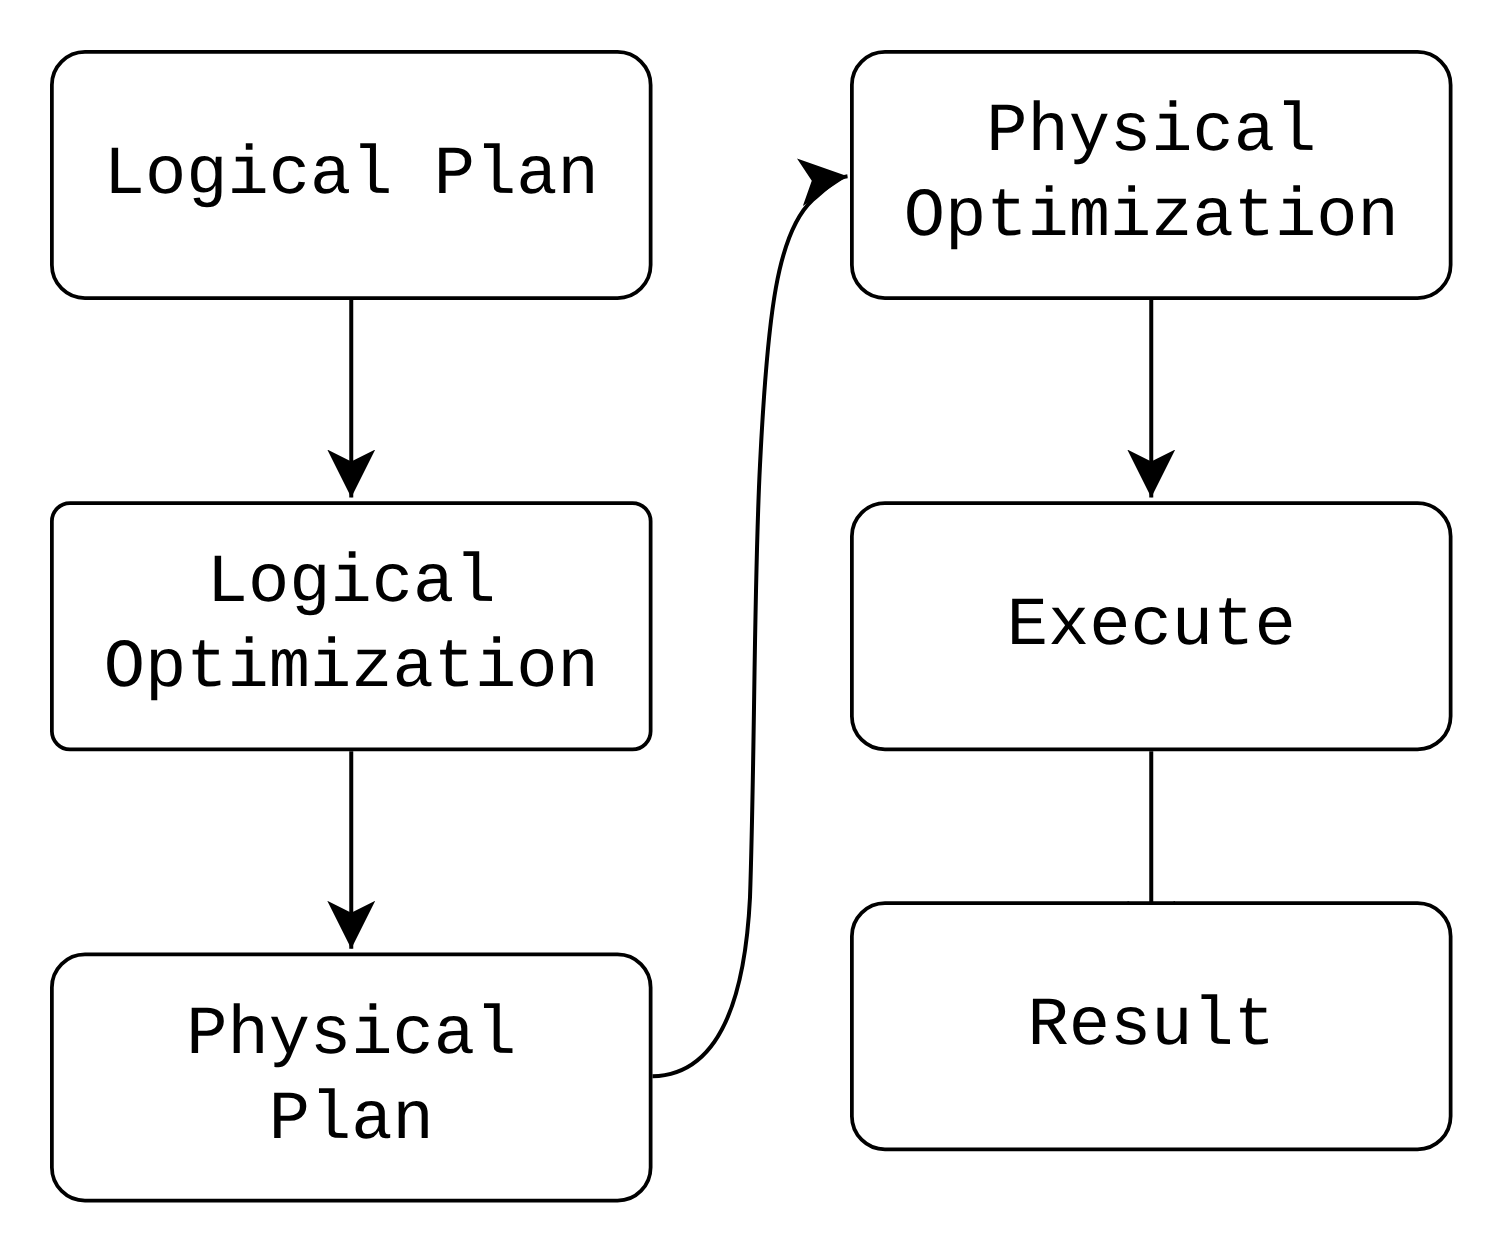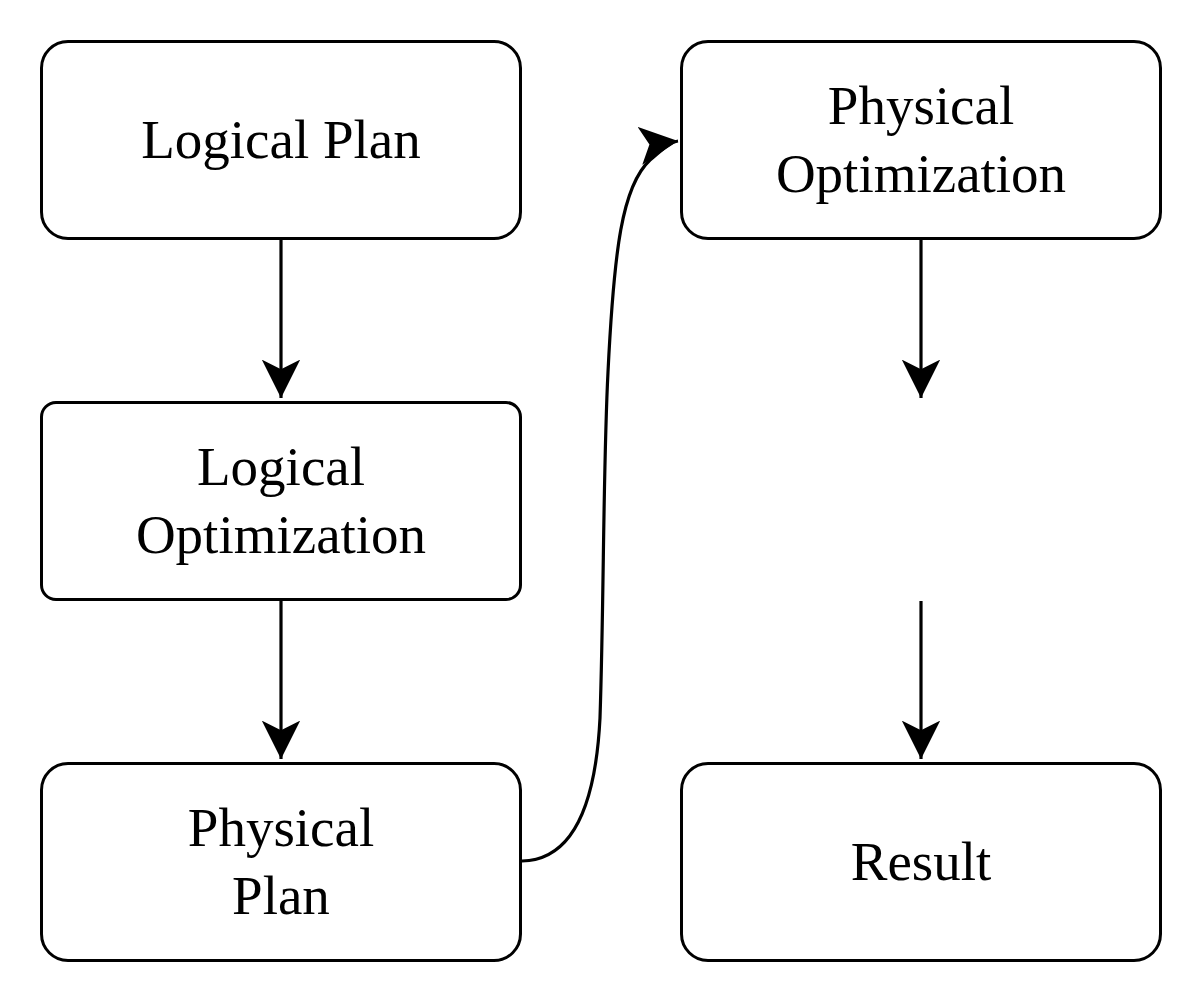--- a/index.html
+++ b/index.html
@@ -6,21 +6,21 @@
     margin: 0;
     padding: 0;
     background: #ffffff;
   }
   .canvas {
     position: relative;
     width: 1171px;
     height: 1004px;
     background: #ffffff;
     overflow: hidden;
-    font-family: Liberation Serif, serif;
+    font-family: Liberation Mono, monospace;
     padding-left: 10px;
   }
   .edges-layer {
     position: absolute;
     left: 0;
     top: 0;
     width: 1204px;
     height: 1004px;
     pointer-events: none;
   }
@@ -39,21 +39,21 @@
     color: #000000;
     font-size: 55px;
     line-height: 68px;
     white-space: pre-line;
   }
   .node-logical-plan        { left: 40px;  top: 40px;  }
   .node-logical-optimization{ left: 40px;  top: 401px; border-radius: 16px; }
   .node-physical-plan       { left: 40px;  top: 762px; }
   .node-physical-optimization{ left: 680px; top: 40px;  }
   .node-execute             { left: 680px; top: 401px; }
-  .node-result              { left: 680px; top: 762px; }
+  .node-result              { left: 680px; top: 721px; }
   .edge {
     stroke: #000000;
     stroke-width: 3.2;
     fill: none;
   }
 </style>
 </head>
 <body>
 
 <div class="canvas">
@@ -92,18 +92,21 @@
   <div class="node node-physical-plan">
     <span>Physical
 Plan</span>
   </div>
 
   <div class="node node-physical-optimization">
     <span>Physical
 Optimization</span>
   </div>
 
+  <div class="node node-execute">
+    <span>Execute</span>
+  </div>
 
   <div class="node node-result">
     <span>Result</span>
   </div>
 
 </div>
 
 </body></html>

